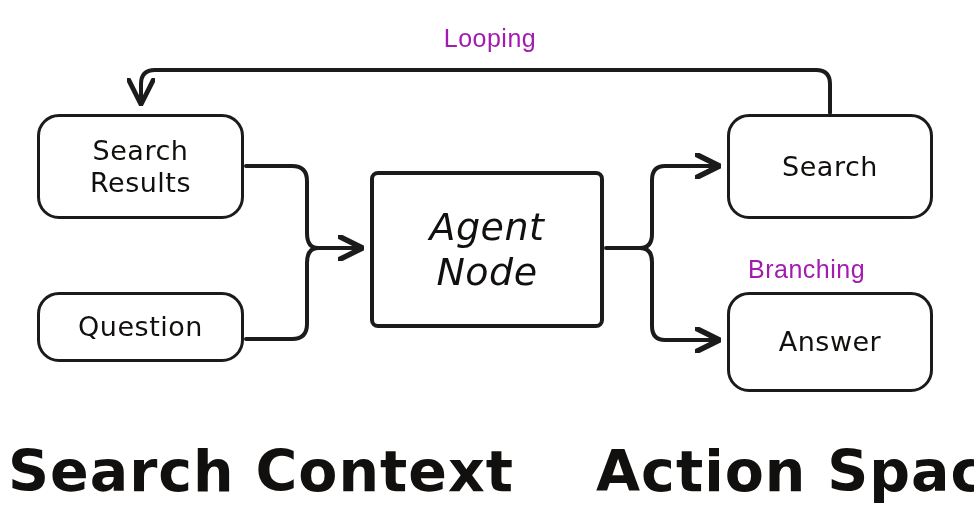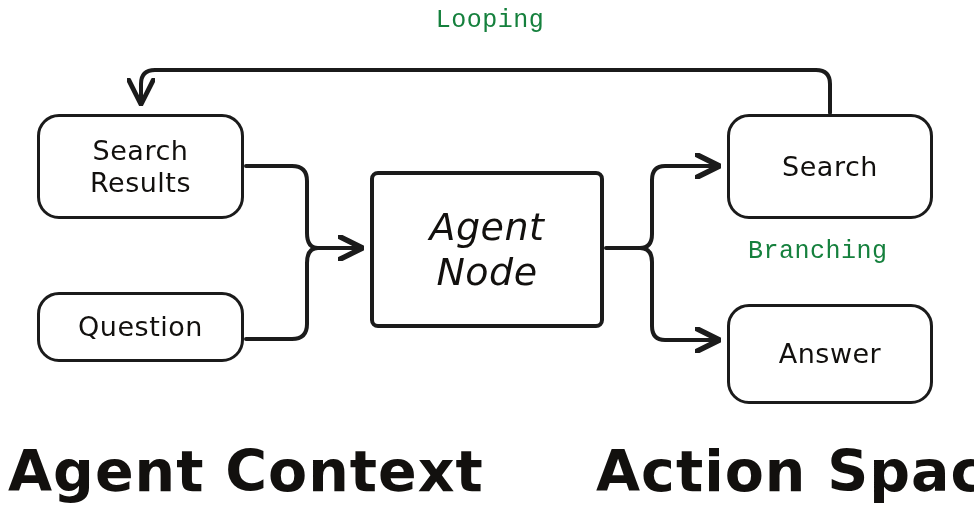--- a/index.html
+++ b/index.html
@@ -57,30 +57,31 @@
     font-size: 38px;
     font-style: italic;
     border-radius: 8px;
     border-width: 4px;
   }
   #node-search {
     left: 727px; top: 114px;  width: 206px;  height: 105px;
     font-size: 27px;
   }
   #node-answer {
-    left: 727px; top: 304px;  width: 206px;  height: 100px;
+    left: 727px; top: 292px;  width: 206px;  height: 100px;
     font-size: 27px;
   }
   .edge-label {
     position: absolute;
-    color: #15803d;
-    font-family: Liberation Mono, monospace;
+    color: #a21caf;
+    font-family: Liberation Sans, sans-serif;
     font-size: 25px;
     letter-spacing: 0.5px;
     white-space: nowrap;
+    margin-top: 18px;
   }
   #label-looping { left: 420px; top: 6px;   width: 140px; text-align: center; }
   #label-branching { left: 748px; top: 237px; width: 175px; text-align: left; }
   .group-label {
     position: absolute;
     color: #12100e;
     font-family: "DejaVu Sans", sans-serif;
     font-size: 57px;
     font-weight: bold;
     letter-spacing: 1px;
@@ -139,17 +140,17 @@
   </div>
 
   <div class="node-box" id="node-answer">
     <span class="node-label">Answer</span>
   </div>
 
   <div class="edge-label" id="label-looping">Looping</div>
 
   <div class="edge-label" id="label-branching">Branching</div>
 
-  <div class="group-label" id="label-input-context">Agent Context</div>
+  <div class="group-label" id="label-input-context">Search Context</div>
 
   <div class="group-label" id="label-action-space">Action Space</div>
 
 </div>
 
 </body></html>

